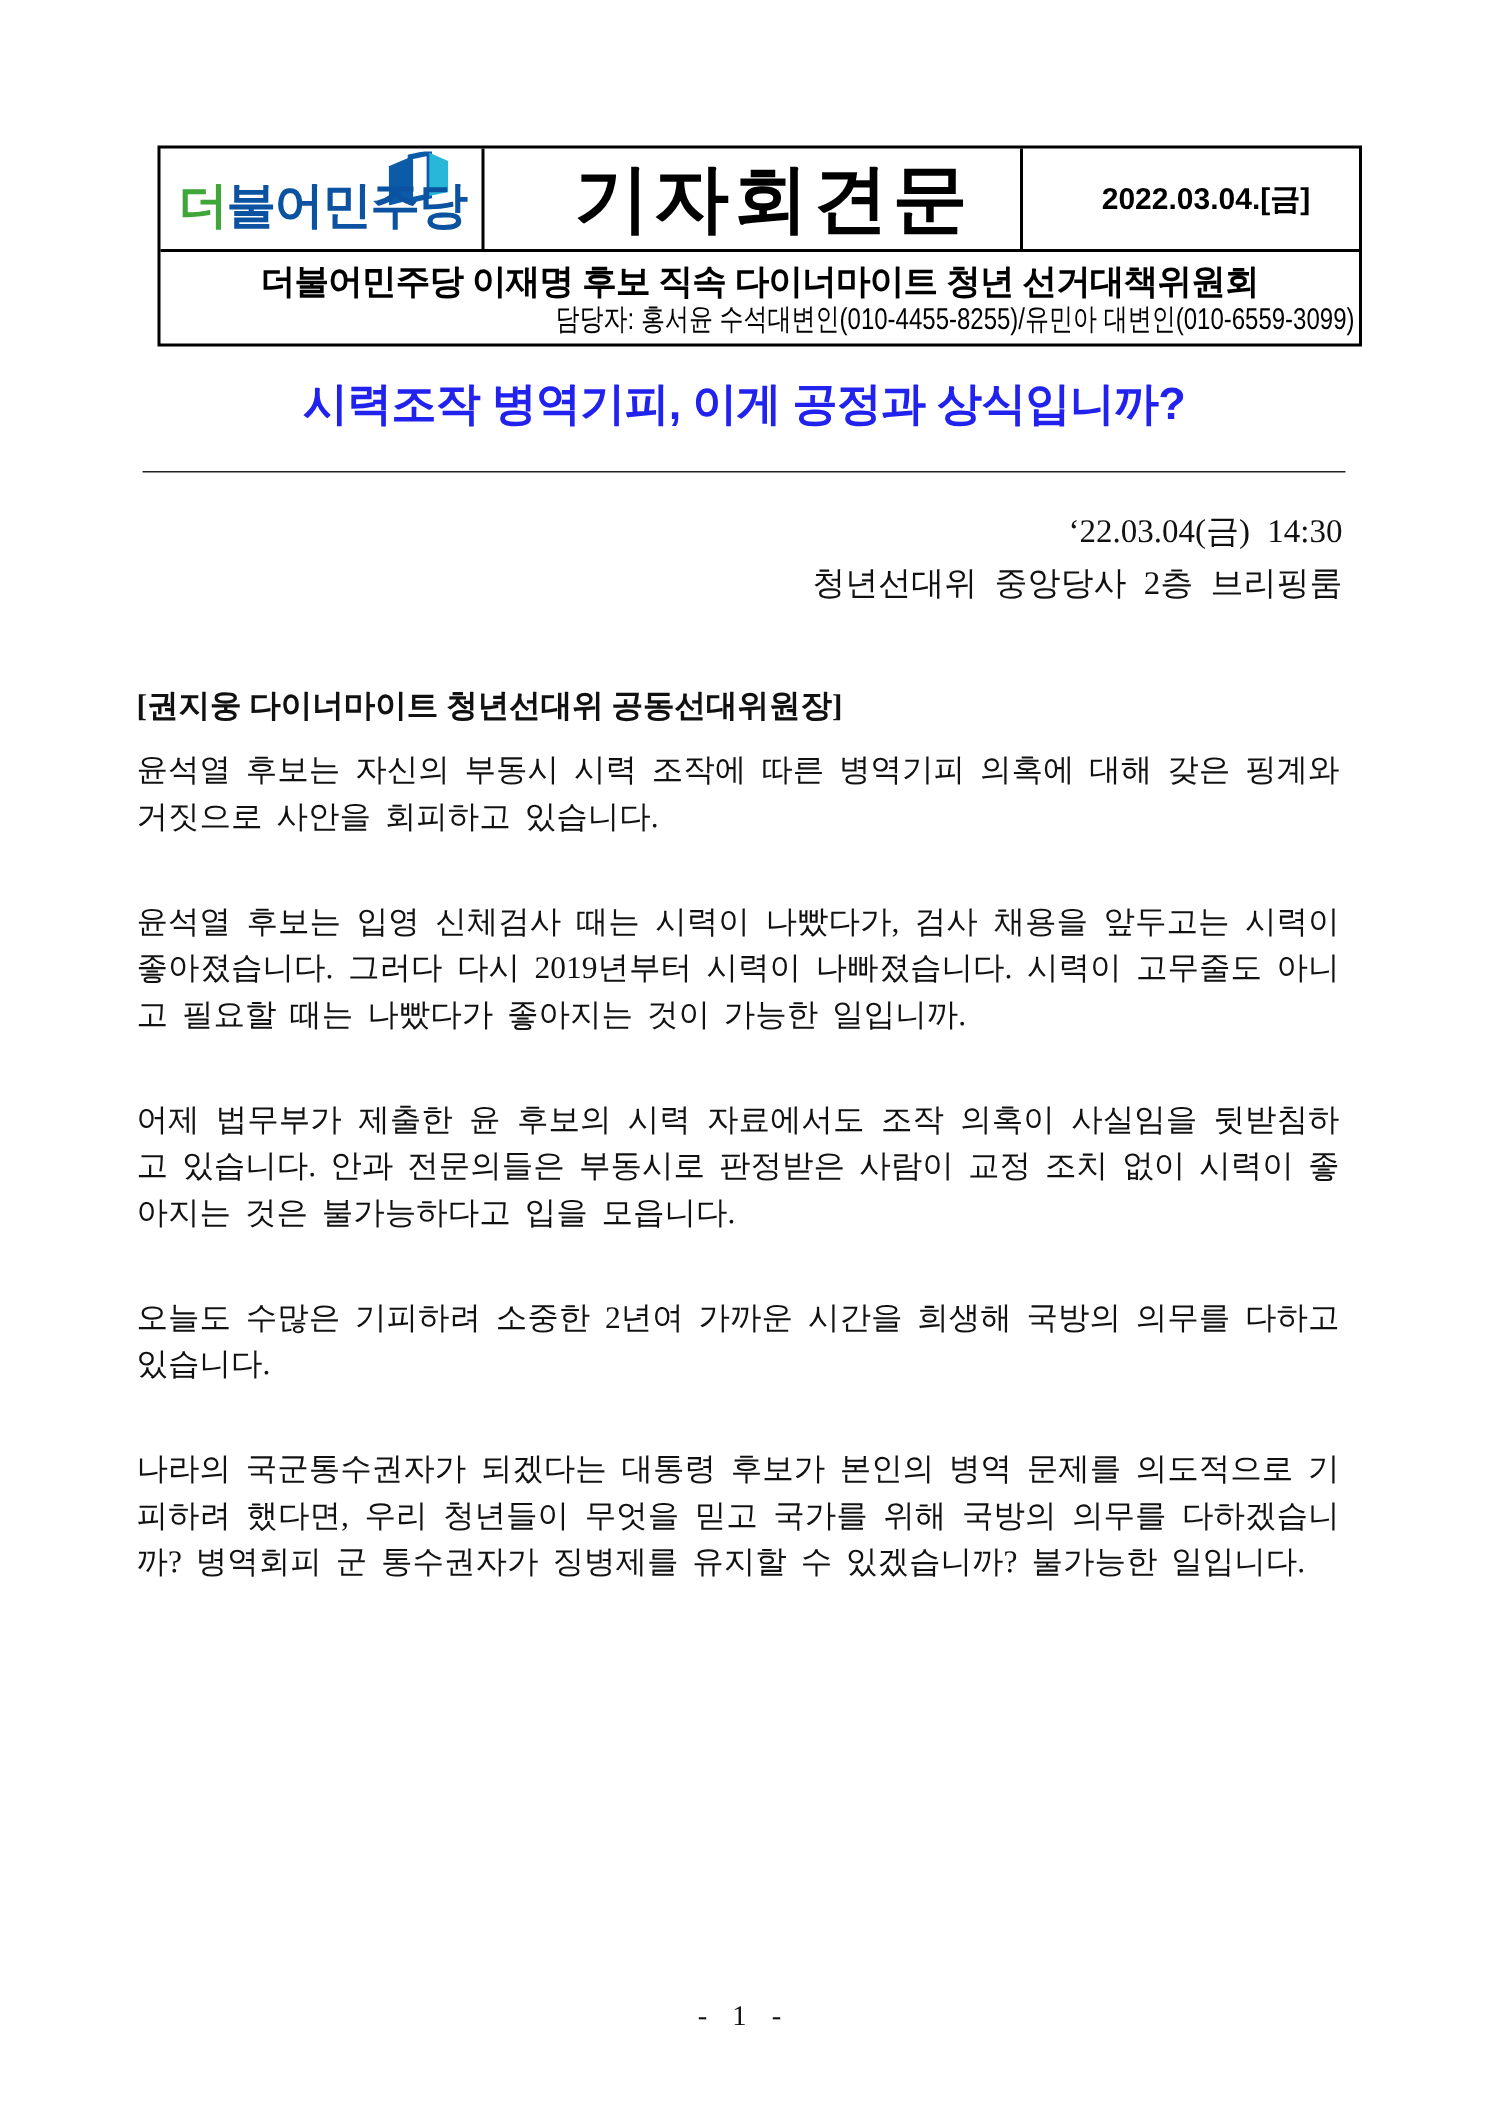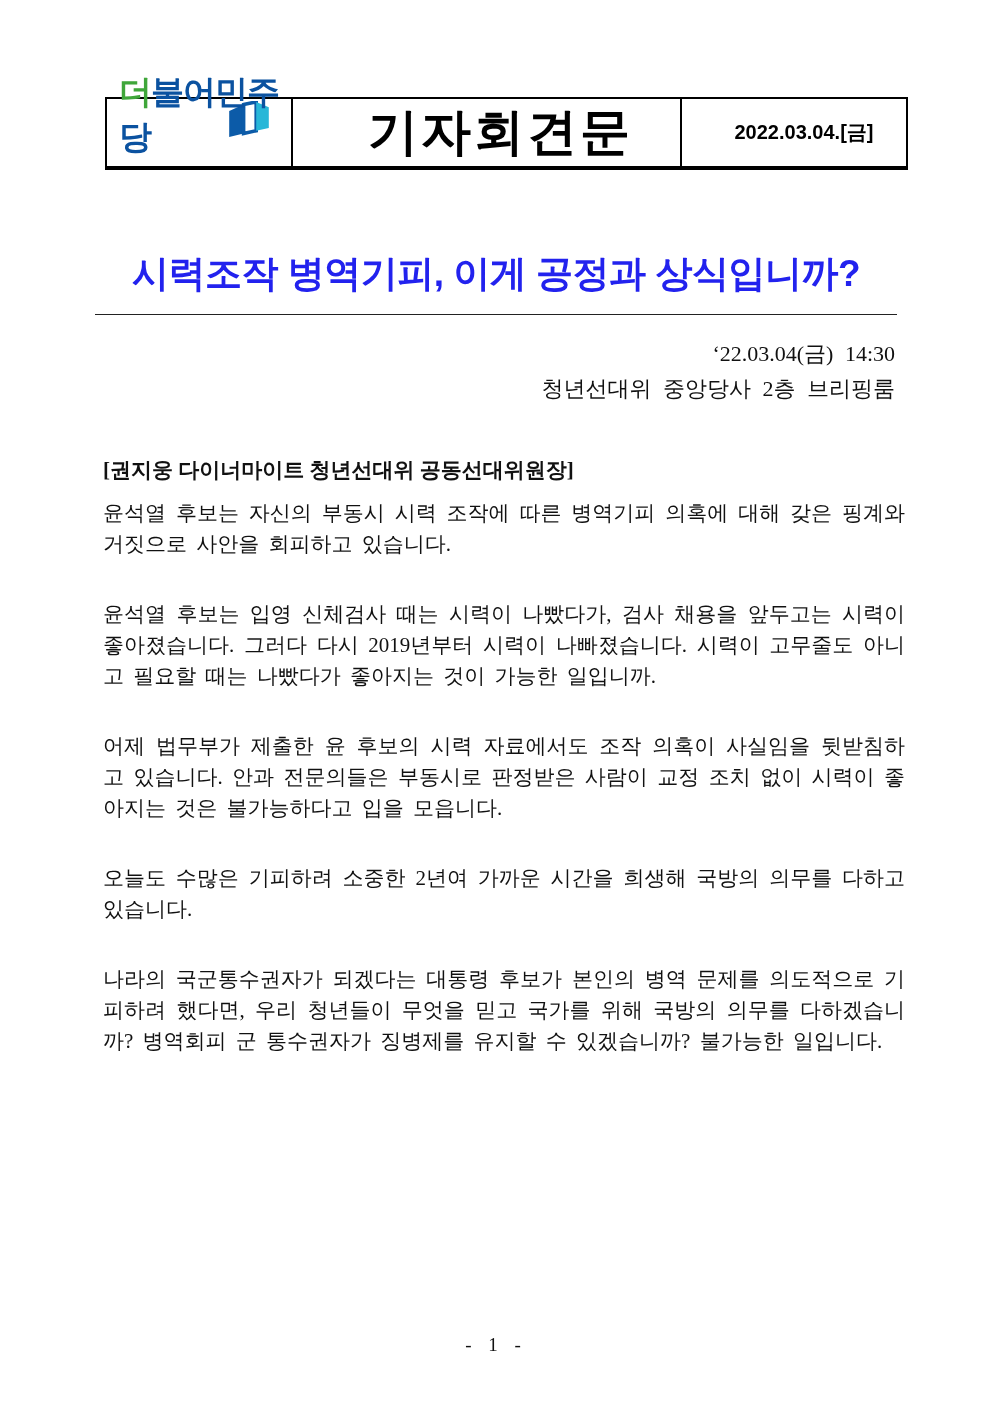--- a/index.html
+++ b/index.html
@@ -14,21 +14,21 @@
   .page { position: absolute; inset: 0; background: #ffffff; }
 
   
   .header-table {
     position: absolute; left: 105px; top: 97px; width: 803px;
     border: 2px solid #000;
     font-family: "Liberation Sans", "DejaVu Sans", sans-serif;
   }
   .header-row1 { display: flex; height: 69px; border-bottom: 2px solid #000; }
   .cell-logo {
-    width: 186px; border-right: 2px solid #000;
+    width: 216px; border-right: 2px solid #000;
     position: relative;
   }
   .logo-text {
     position: absolute; left: 12px; bottom: 6px;
     font-size: 33px; font-weight: 800; letter-spacing: -1px;
     font-family: "Liberation Sans", "DejaVu Sans", sans-serif;
   }
   .logo-green { color: #3fa63a; }
   .logo-blue  { color: #0b52a0; }
   .logo-flag { position: absolute; right: 22px; top: 2px; width: 40px; height: 36px; }
@@ -51,38 +51,38 @@
     text-align: right; font-size: 20px; font-weight: 500; color: #000;
     line-height: 24px; white-space: nowrap;
     transform: scaleX(0.80); transform-origin: right center;
   }
 
   
   .press-title {
     position: absolute; left: 95px; top: 249px; width: 802px;
     text-align: center;
     font-family: "Liberation Sans", "DejaVu Sans", sans-serif;
-    font-size: 37px; font-weight: 800; letter-spacing: -0.5px;
+    font-size: 30px; font-weight: 800; letter-spacing: -0.5px;
     color: #2222ee;
   }
   .divider {
     position: absolute; left: 95px; top: 314px; width: 802px;
     border: none; border-top: 1.5px solid #222;
   }
 
   
   .meta-block {
     position: absolute; right: 97px; top: 336px;
     text-align: right; font-size: 22px; line-height: 35px;
     color: #111; word-spacing: 6px;
   }
 
   
   .doc-body {
-    position: absolute; left: 103px; top: 455px; width: 802px;
+    position: absolute; left: 91px; top: 455px; width: 802px;
     font-size: 21px; line-height: 31px; color: #111;
     text-align: justify;
   }
   .speaker-heading { font-weight: 700; margin-bottom: 12px; text-align: left; }
   .doc-body p { margin-bottom: 39px; word-spacing: 4px; }
   .doc-body p:last-child { margin-bottom: 0; }
 
   
   .page-footer {
     position: absolute; left: 0; top: 1334px; width: 100%;
@@ -103,20 +103,24 @@
           <polygon points="16,4 30,1 30,33 16,36" fill="#ffffff" stroke="#0c5ba8" stroke-width="4"></polygon>
           <polygon points="30,1 44,7 44,30 30,33" fill="#28b7d8"></polygon>
         </svg>
         <div class="logo-text">
           <span class="logo-green">더</span><span class="logo-blue">불어민주당</span>
         </div>
       </div>
       <div class="cell-doctype">기자회견문</div>
       <div class="cell-date">2022.03.04.[금]</div>
     </div>
+    <div class="header-row2">
+      <div class="committee-line">더불어민주당 이재명 후보 직속 다이너마이트 청년 선거대책위원회</div>
+      <div class="contact-line">담당자: 홍서윤 수석대변인(010-4455-8255)/유민아 대변인(010-6559-3099)</div>
+    </div>
   </div>
 
   <div class="press-title">시력조작 병역기피, 이게 공정과 상식입니까?</div>
   <hr class="divider">
 
   <div class="meta-block">
     <div>‘22.03.04(금) 14:30</div>
     <div>청년선대위 중앙당사 2층 브리핑룸</div>
   </div>
 

